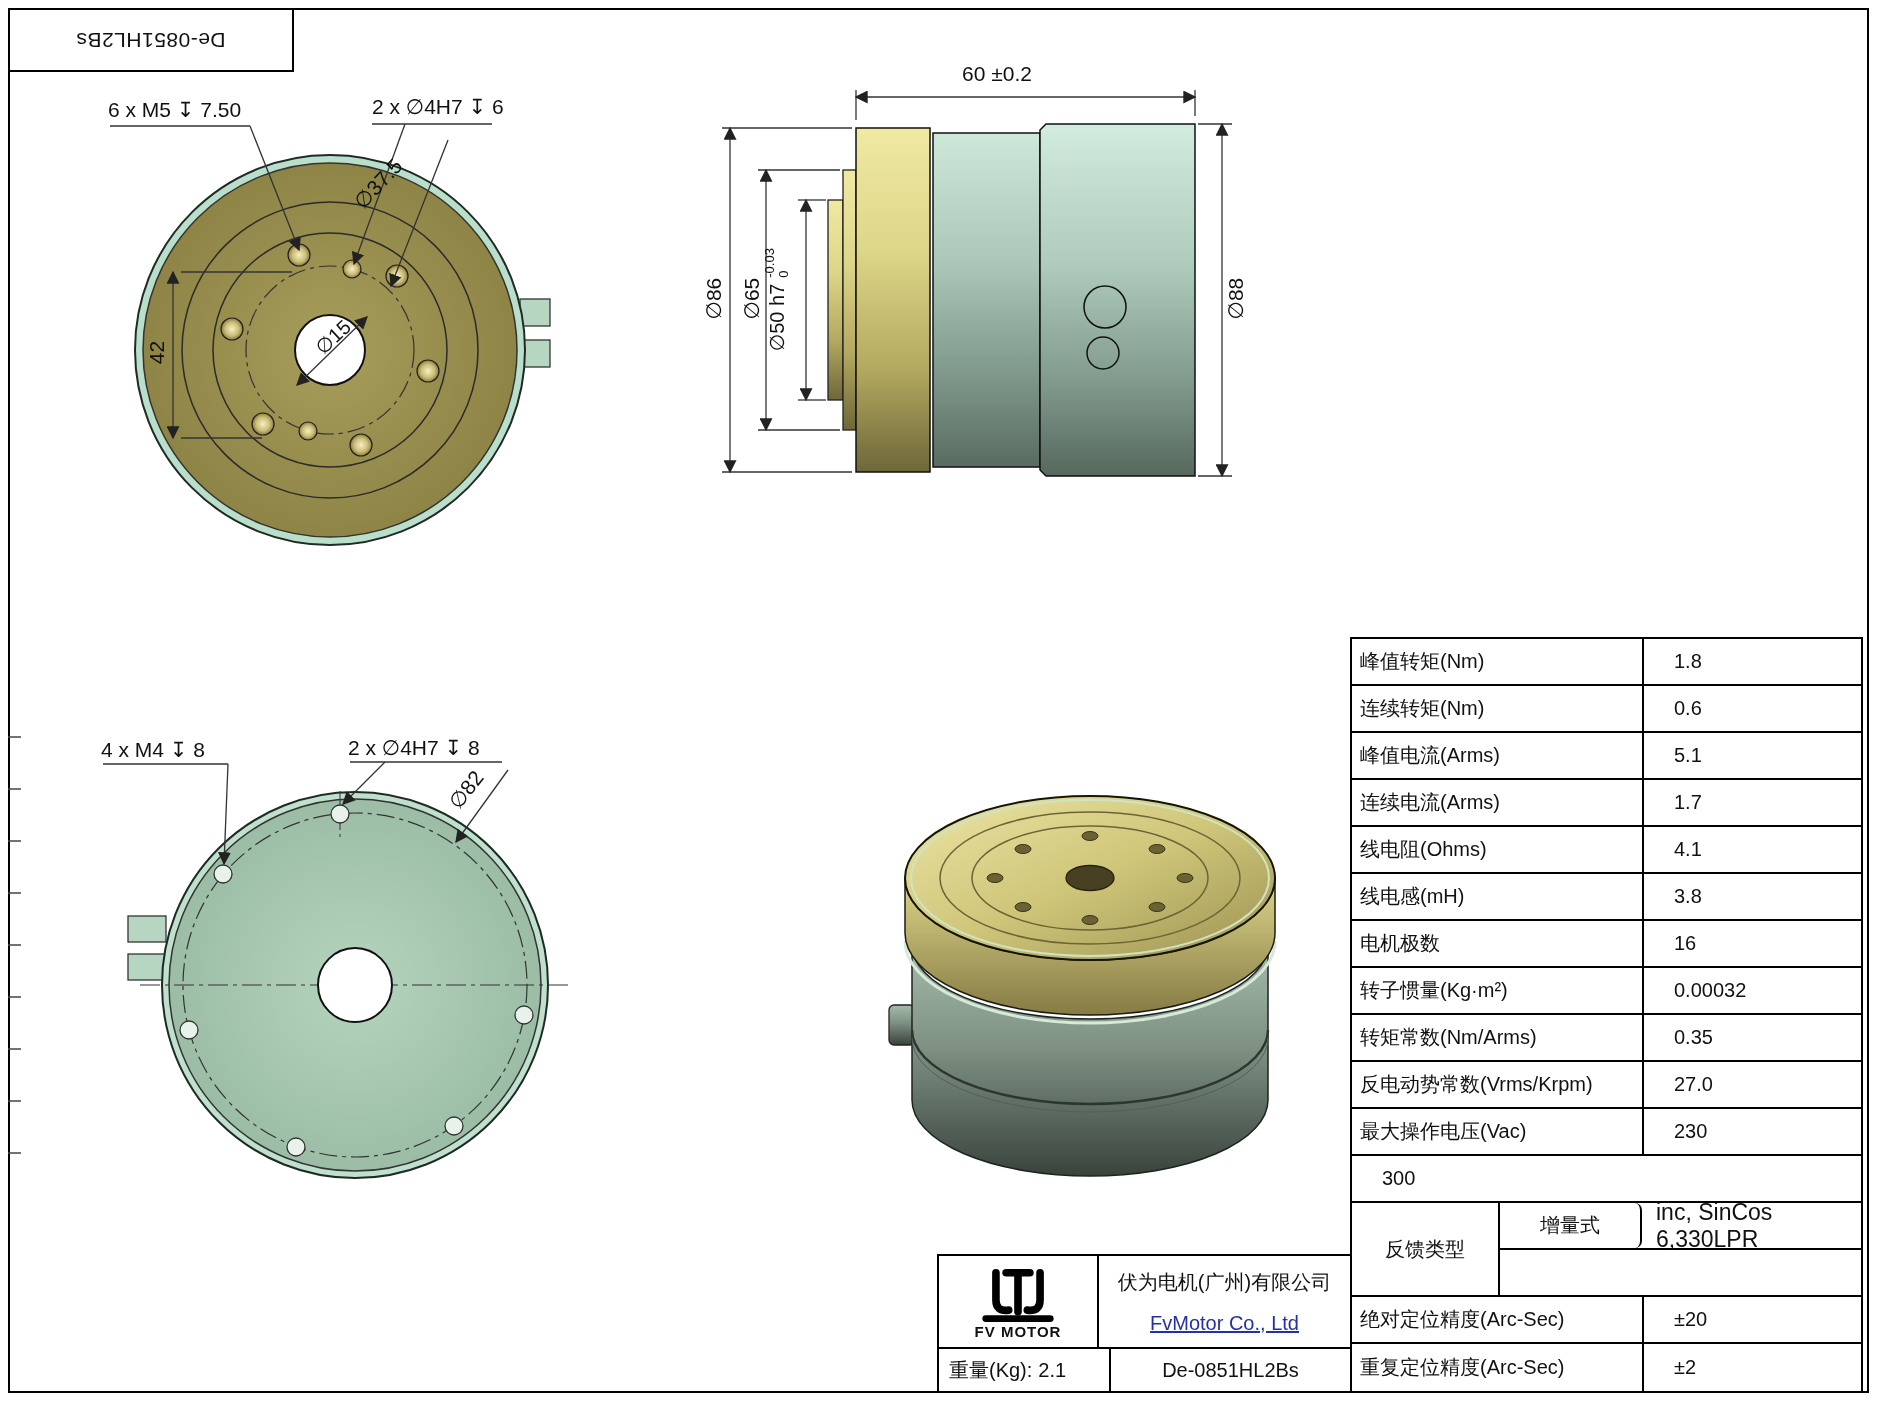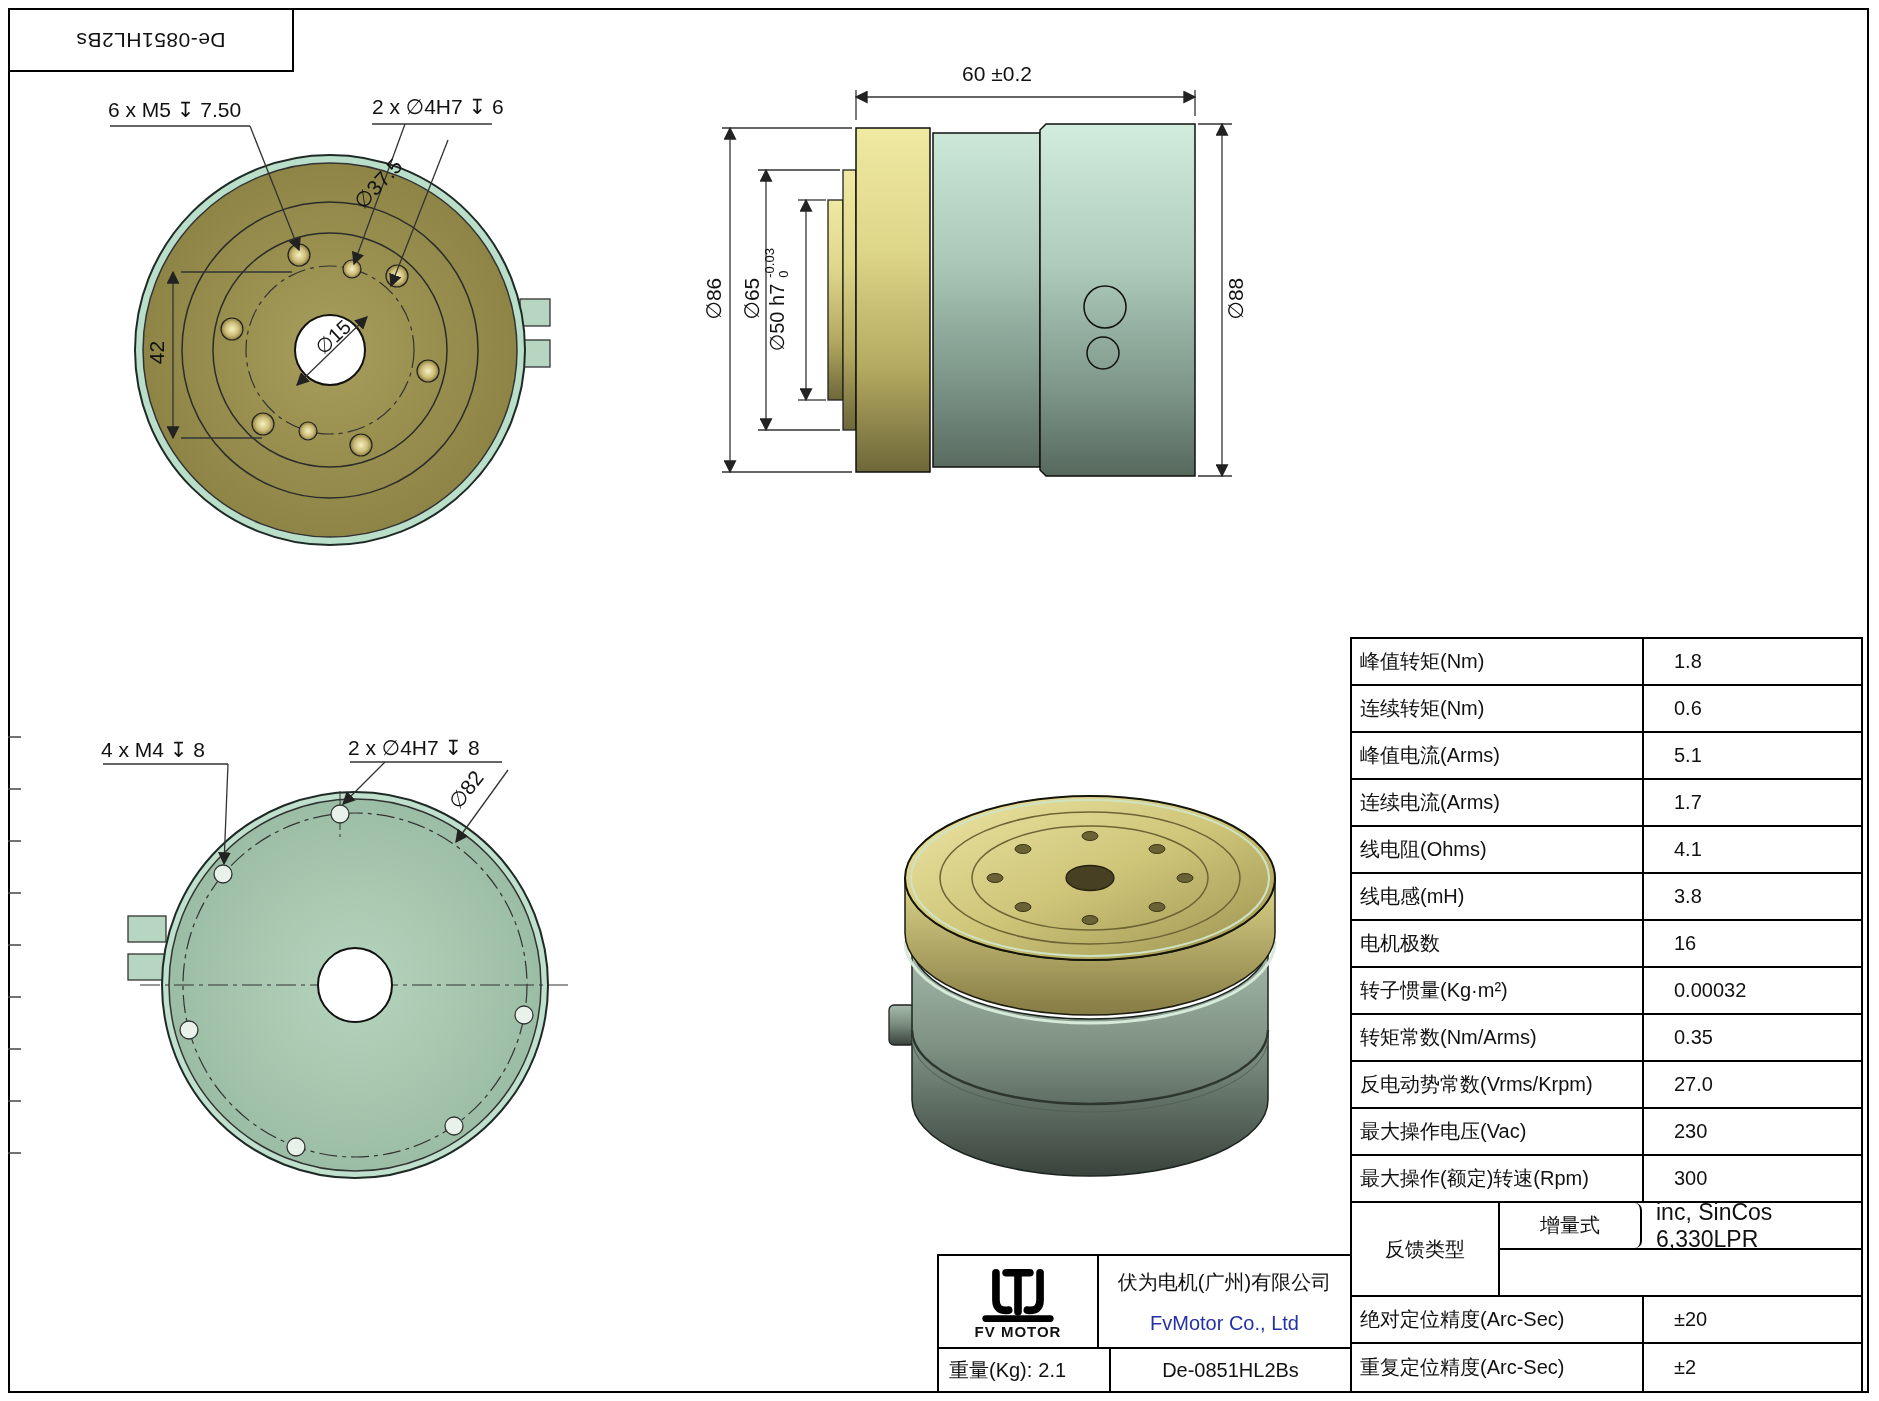--- a/index.html
+++ b/index.html
@@ -38,21 +38,21 @@
   
   .title-block{
     position:absolute;left:937px;top:1254px;width:415px;height:139px;box-sizing:border-box;
     border:2px solid #000;background:#fff;
   }
   .tb-top{display:flex;height:93px;border-bottom:2px solid #000;box-sizing:border-box;}
   .tb-logo{width:160px;box-sizing:border-box;border-right:2px solid #000;display:flex;flex-direction:column;align-items:center;justify-content:center;padding-top:2px;}
   .tb-logo-text{font-size:15px;font-weight:bold;letter-spacing:1px;margin-top:1px;}
   .tb-company{flex:1;display:flex;flex-direction:column;align-items:center;justify-content:center;gap:16px;}
   .tb-company-cn{font-size:20px;}
-  .tb-company-en{font-size:20px;color:#2431a5;}
+  .tb-company-en{font-size:20px;color:#2431a5;text-decoration:underline;}
   .tb-bottom{display:flex;height:42px;box-sizing:border-box;}
   .tb-weight{width:172px;box-sizing:border-box;border-right:2px solid #000;display:flex;align-items:center;padding-left:10px;font-size:20px;gap:6px;}
   .tb-part{flex:1;display:flex;align-items:center;justify-content:center;font-size:20px;}
 </style>
 </head>
 <body>
 
 <div class="page-border"></div>
 
 <div class="part-label-box">
@@ -305,21 +305,20 @@
     </div>
   <div class="srow">
       <div class="sl">反电动势常数(Vrms/Krpm)</div>
       <div class="sv">27.0</div>
     </div>
   <div class="srow">
       <div class="sl">最大操作电压(Vac)</div>
       <div class="sv">230</div>
     </div>
   <div class="srow">
-      <div class="sl">最大操作(额定)转速(Rpm)</div>
       <div class="sv">300</div>
     </div>
   <div class="fbrow">
     <div class="fb-label">反馈类型</div>
     <div class="fb-right">
       <div class="fb-sub first">
         <div class="fbt">增量式</div>
         <div class="fbv">inc, SinCos 6,330LPR</div>
       </div>
     </div>

